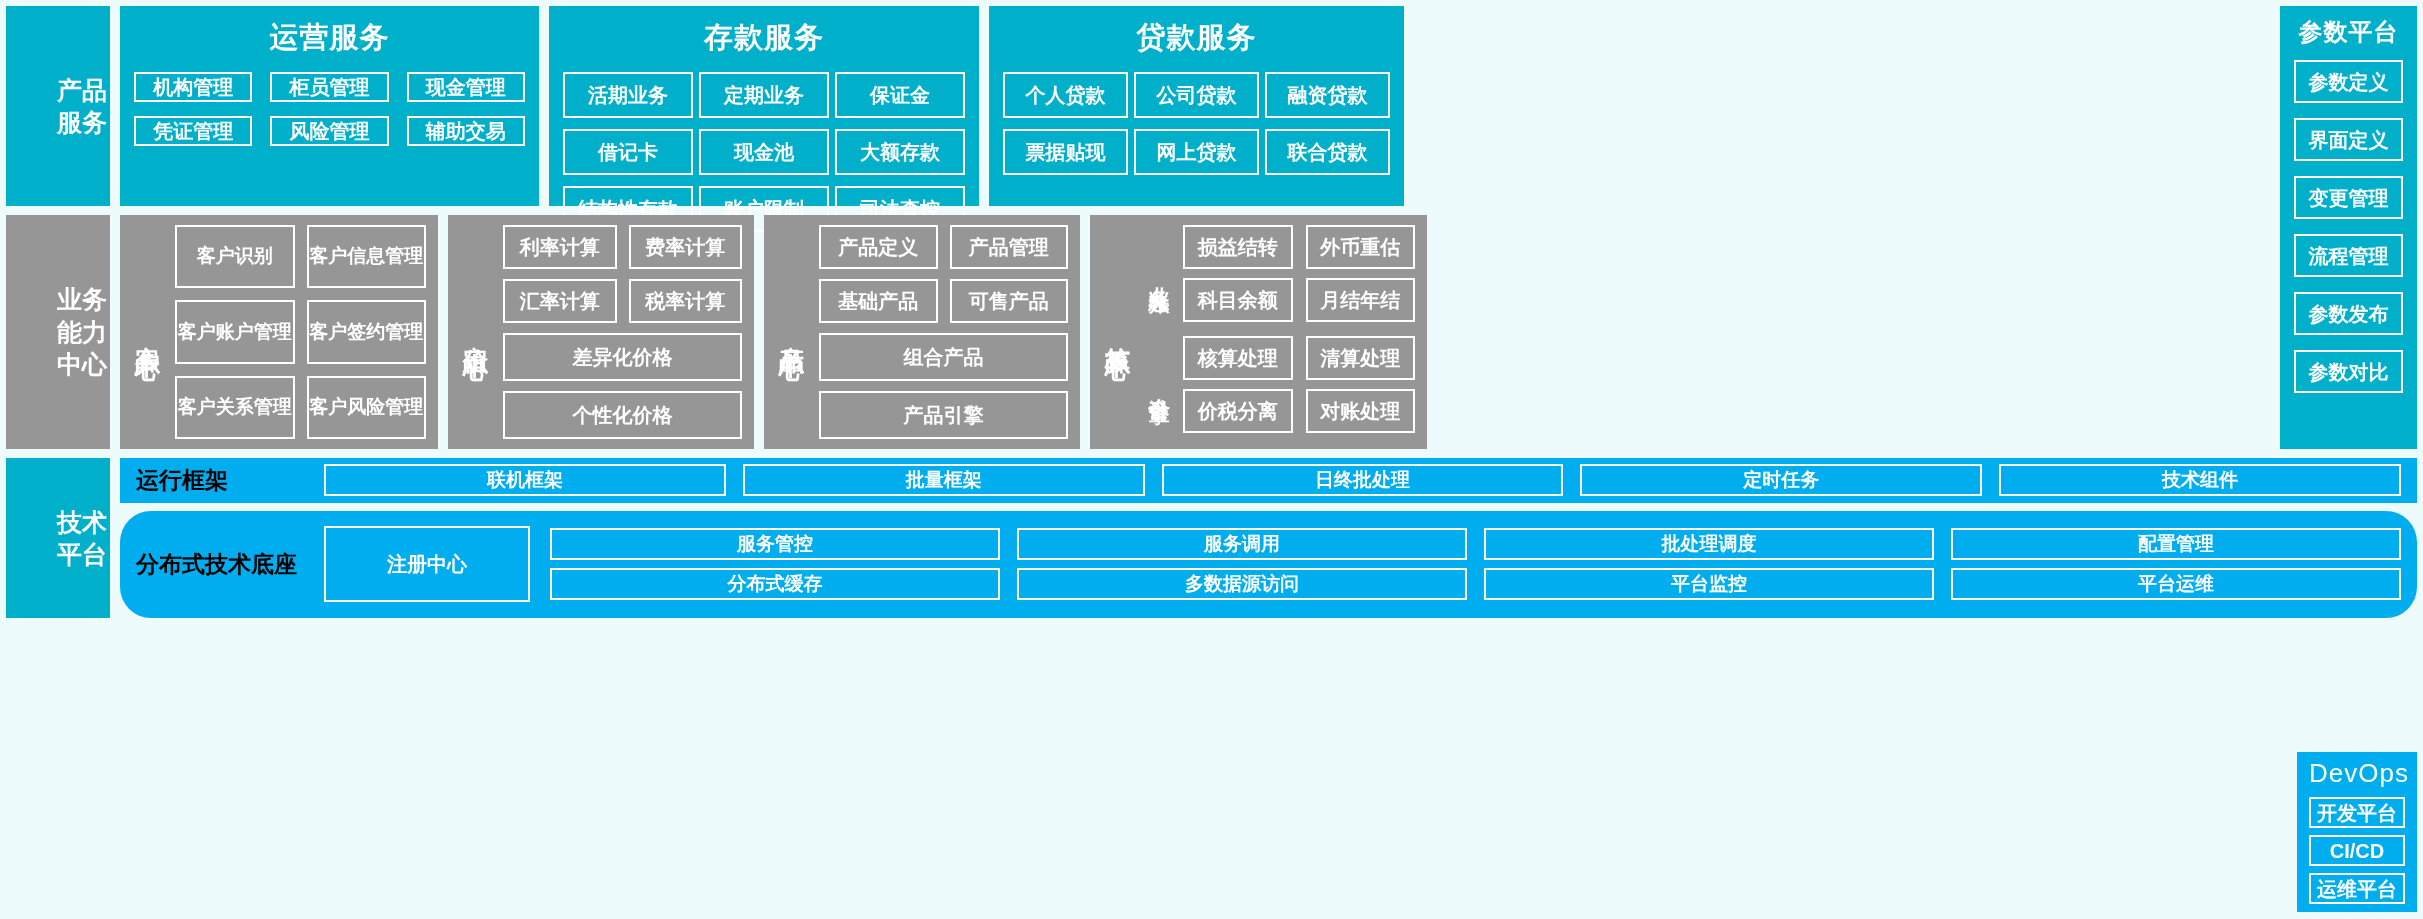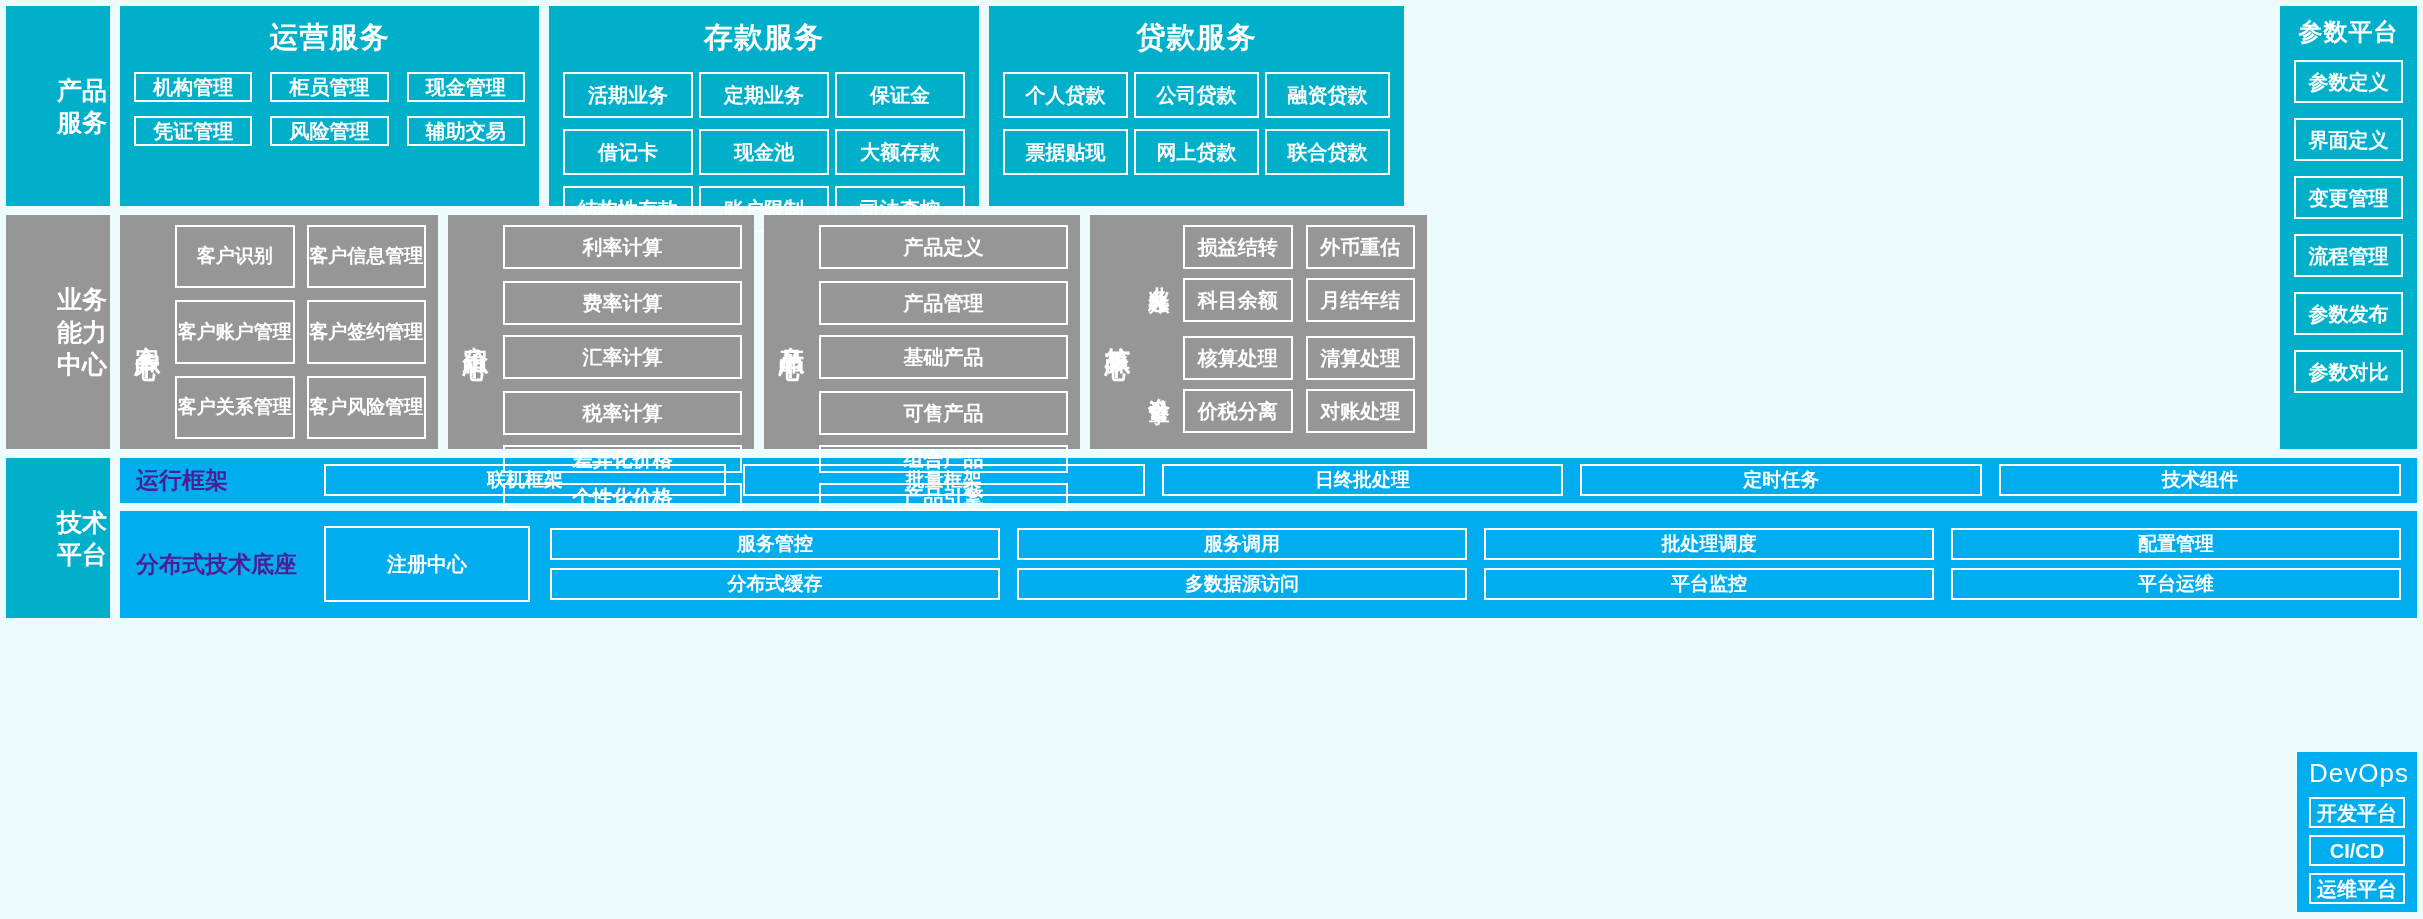--- a/index.html
+++ b/index.html
@@ -107,43 +107,43 @@
   .row2 .group { height: 234px; display: flex; flex-direction: row; gap: 10px; padding: 10px 12px; }
   .cust  { flex: 0 0 318px; }
   .price { flex: 0 0 306px; }
   .prod  { flex: 0 0 316px; }
   .acct  { flex: 0 0 337px; }
 
   .cust-grid { flex: 1; display: grid; grid-template-columns: 1fr 1fr; gap: 12px 12px; }
   .cust-grid .cell { font-size: 19px; }
 
   .price-stack, .prod-stack { flex: 1; display: flex; flex-direction: column; gap: 10px; }
-  .pair { display: grid; grid-template-columns: 1fr; gap: 12px; }
+  .pair { display: grid; grid-template-columns: 1fr 1fr; gap: 12px; }
   .price-stack .cell, .prod-stack .cell { height: 44px; font-size: 20px; }
   .price-stack .wide, .prod-stack .wide { height: 48px; }
 
   .acct-body { flex: 1; display: flex; flex-direction: column; gap: 14px; }
   .acct-sec { display: flex; gap: 10px; align-items: stretch; }
   .acct-sec .acct-grid { flex: 1; display: grid; grid-template-columns: 1fr 1fr; gap: 9px 13px; }
   .acct-sec .cell { height: 44px; font-size: 20px; }
 
   
   .row3 { height: 160px; display: flex; gap: 10px; padding: 0 6px; }
   .row3 .rail { height: 160px; flex: 0 0 104px; }
   .techwrap { flex: 1; display: flex; flex-direction: column; gap: 8px; }
   .techband {
     background: #00aeef;
     display: flex; align-items: center;
     padding: 0 16px;
     gap: 20px;
   }
   .tech-run { height: 46px; }
-  .tech-base { height: 110px; }
+  .tech-base { height: 110px; border-radius: 31px; }
   .tech-label {
-    color: #4c1d95; font-weight: bold; font-size: 23px;
+    color: #000000; font-weight: bold; font-size: 23px;
     flex: 0 0 168px;
     white-space: nowrap;
   }
   .tech-cells { flex: 1; display: grid; grid-template-columns: repeat(5, 1fr); gap: 17px; }
   .tech-run .cell { height: 32px; font-size: 19px; }
 
   .base-reg { flex: 0 0 206px; }
   .base-reg .cell { height: 76px; font-size: 20px; }
   .base-grid { flex: 1; display: grid; grid-template-columns: repeat(4, 1fr); grid-template-rows: 1fr 1fr; gap: 8px 17px; }
   .base-grid .cell { height: 32px; font-size: 19px; }

